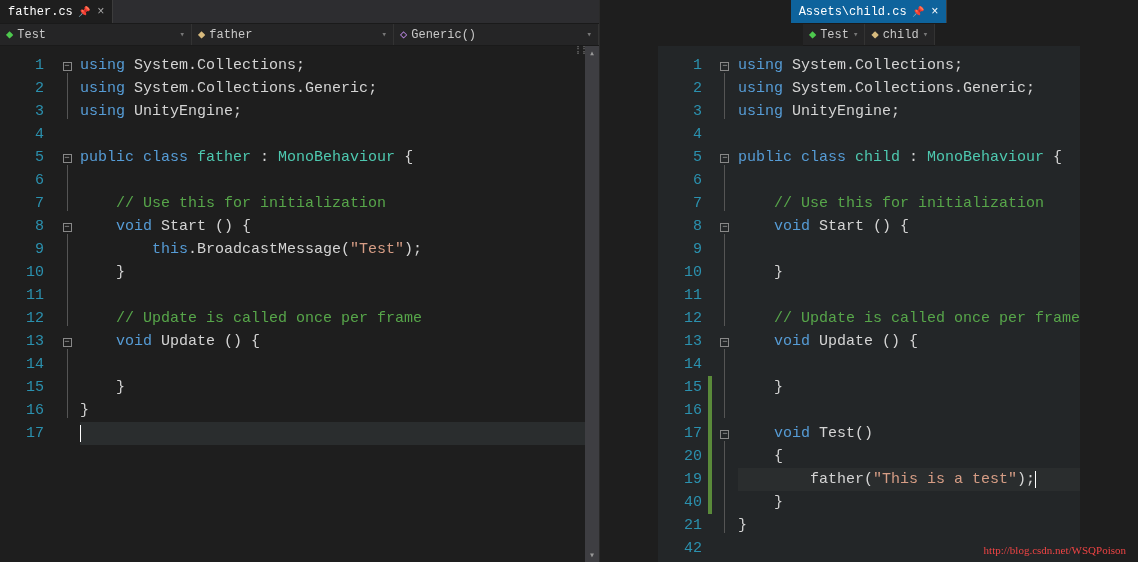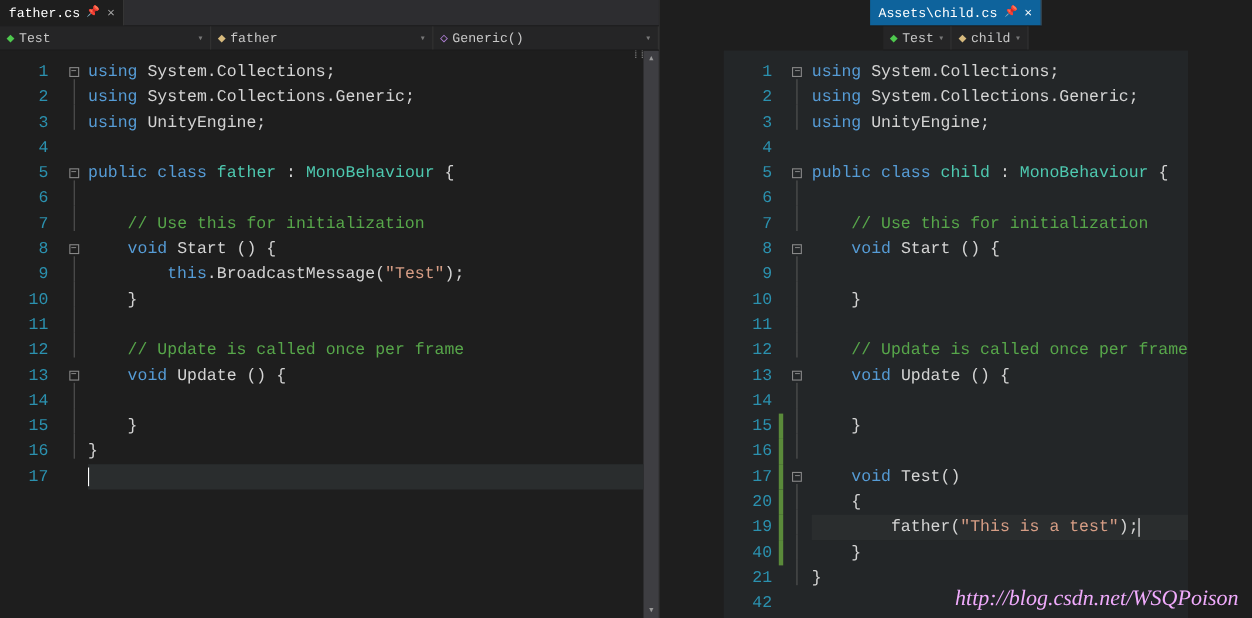--- a/index.html
+++ b/index.html
@@ -119,23 +119,22 @@
     display:flex; flex-direction:column; align-items:center;
   }
   .sb-btn{height:14px;width:14px;display:flex;align-items:center;justify-content:center;color:#999;font-size:10px;}
   .sb-track{flex:1;position:relative;}
   .sb-thumb{position:absolute;left:2px;right:2px;top:0;height:60%;background:#686868;border-radius:2px;}
   .split-grip{position:absolute;top:0;right:14px;width:10px;height:14px;color:#888;font-size:10px;}
 
   .watermark{
     position:absolute;
     bottom:6px; right:12px;
-    color:#f0abfc;
-    font-size:20px;
-    font-style:italic;
+    color:#ef4444;
+    font-size:11px;
     font-family: Georgia, serif;
   }
 </style>
 </head>
 <body>
 
 <div class="pane pane-left">
   <div class="tabstrip">
     <div class="tab active">
       <span>father.cs</span>

